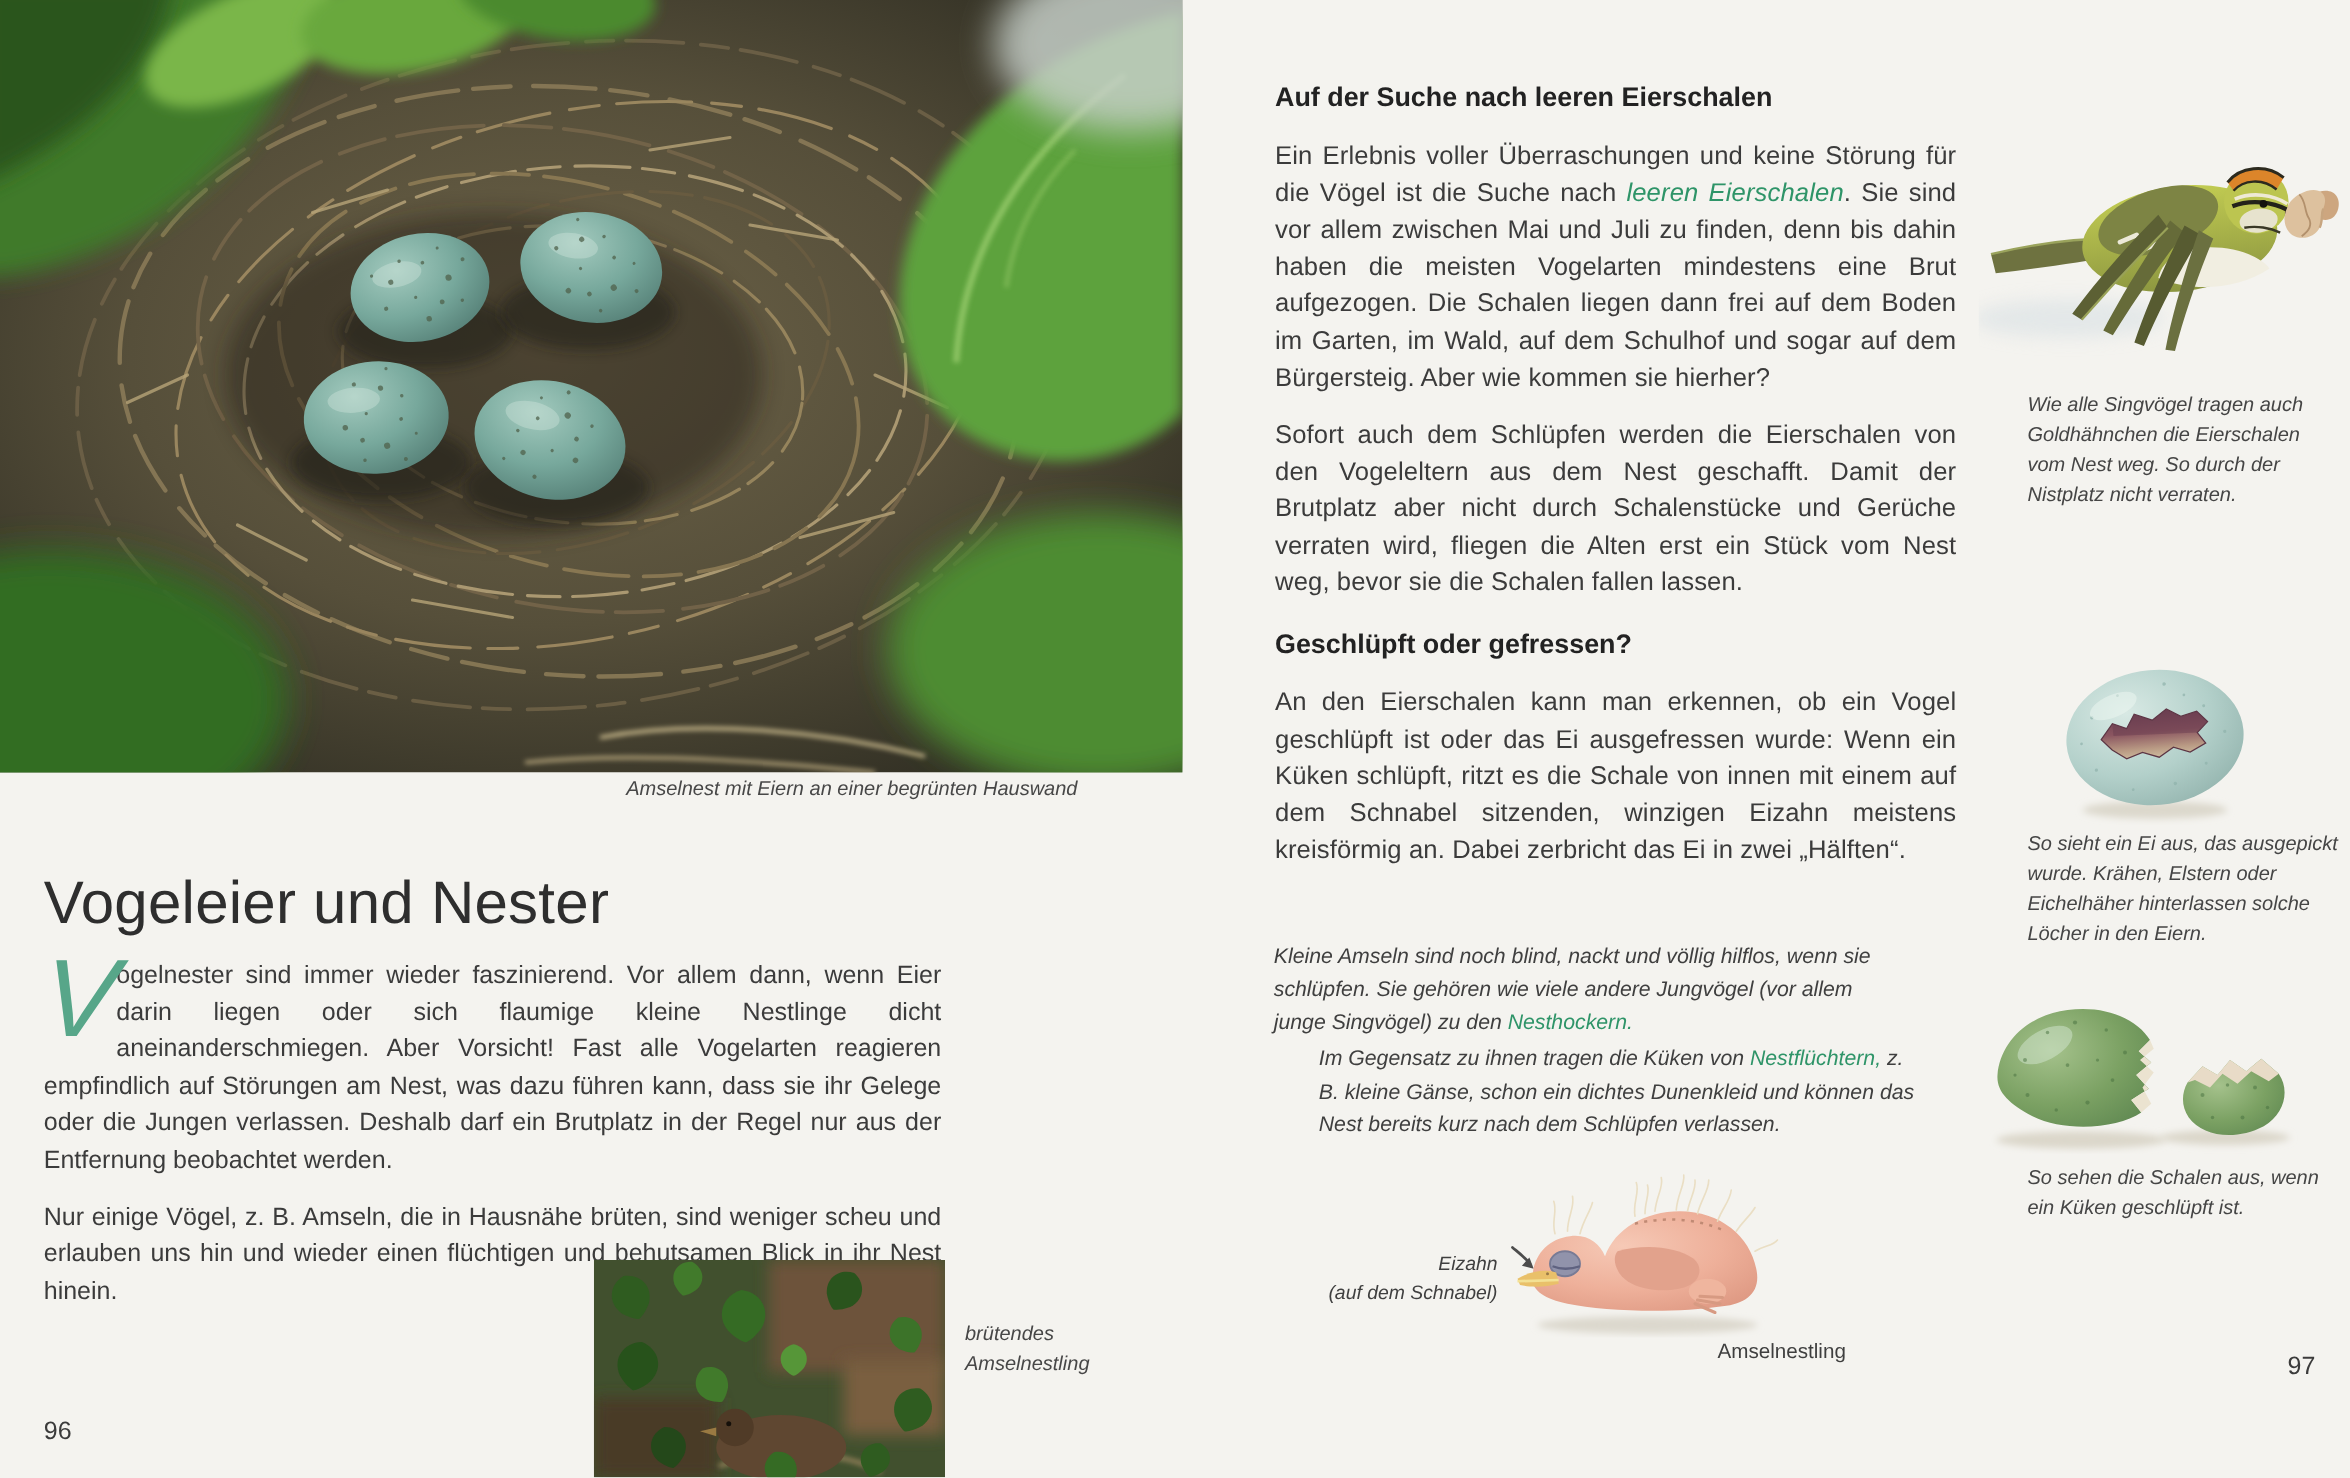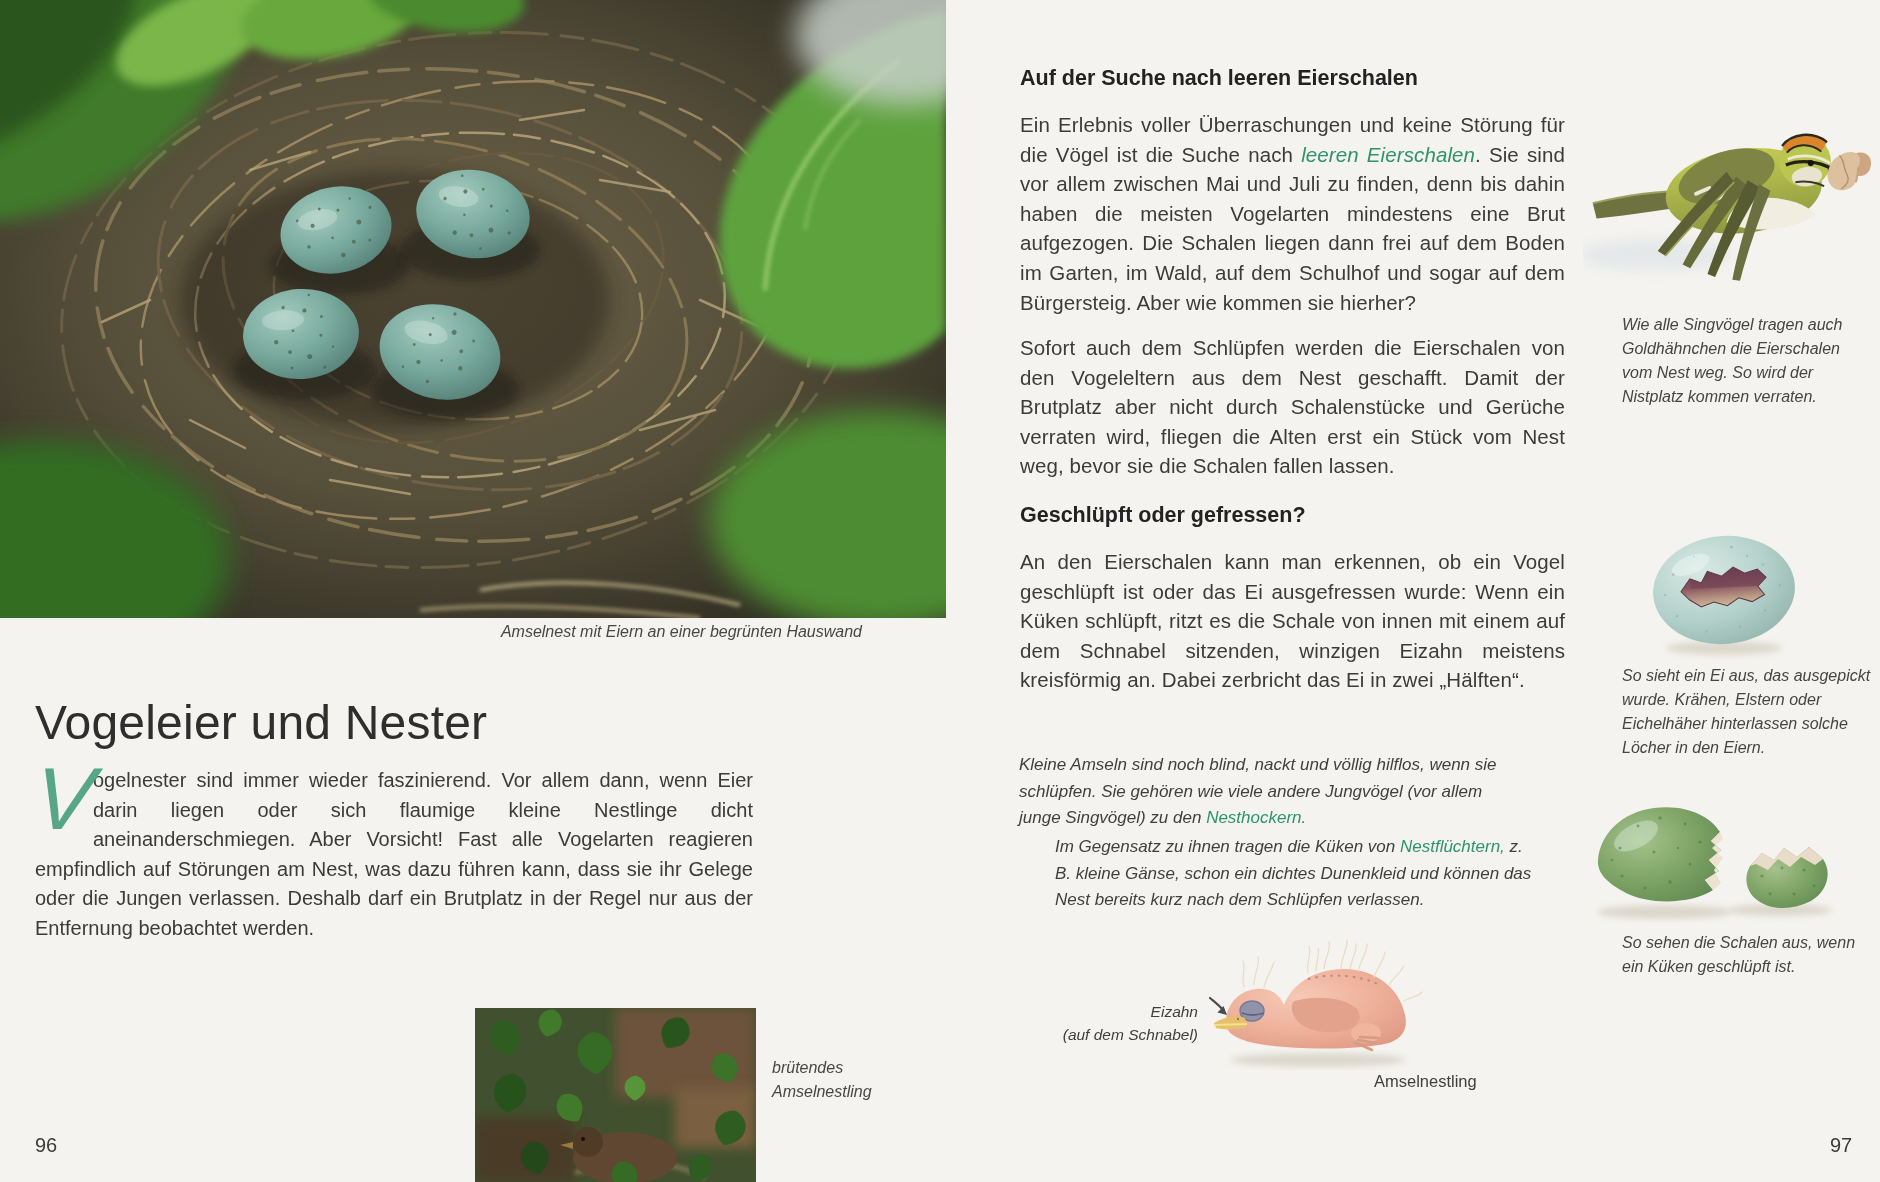--- a/index.html
+++ b/index.html
@@ -42,21 +42,21 @@
     margin: 3px 8px 0 0;
     transform: skewX(-5deg);
   }
   .bottom-photo { left: 475px; top: 1008px; width: 281px; height: 174px; overflow: hidden; }
   .bottom-photo-caption {
     left: 772px; top: 1056px;
     font-style: italic; font-size: 16px; line-height: 24px; color: #474747;
   }
   .pagenum { font-size: 20px; color: #3b3b3b; }
   .pn-left  { left: 35px;  top: 1134px; }
-  .pn-right { left: 1830px; top: 1134px; }
+  .pn-right { left: 1830px; top: 1082px; }
 
   
   .rp-head { font-size: 21.5px; font-weight: bold; color: #222; margin: 0; }
   .h-s1 { left: 1020px; top: 66px; }
   .h-s2 { left: 1020px; top: 503px; }
   .rp {
     width: 545px; font-size: 20.5px; line-height: 29.6px;
     text-align: justify; letter-spacing: 0.1px;
   }
   .rp-1 { left: 1020px; top: 110px; }
@@ -210,20 +210,21 @@
     </figure>
 
     <div class="abs main-photo-caption">Amselnest mit Eiern an einer begrünten Hauswand</div>
 
     <h1 class="abs page-title">Vogeleier und Nester</h1>
 
     <div class="abs intro">
       <p>
         <span class="dropcap">V</span><span>ogelnester sind immer wieder faszinierend. Vor allem dann, wenn Eier darin liegen oder sich flaumige kleine Nestlinge dicht aneinanderschmiegen. Aber Vorsicht! Fast alle Vogelarten reagieren empfindlich auf Störungen am Nest, was dazu führen kann, dass sie ihr Gelege oder die Jungen verlassen. Deshalb darf ein Brutplatz in der Regel nur aus der Entfernung beobachtet werden.</span>
       </p>
+      <p>Nur einige Vögel, z. B. Amseln, die in Hausnähe brüten, sind weniger scheu und erlauben uns hin und wieder einen flüchtigen und behutsamen Blick in ihr Nest hinein.</p>
     </div>
 
     <figure class="abs bottom-photo">
       <svg class="block" viewBox="0 0 281 174" preserveAspectRatio="none">
         <defs>
           <filter id="bp-b6" x="-60%" y="-60%" width="220%" height="220%">
               <feGaussianBlur stdDeviation="6"></feGaussianBlur>
             </filter>
           <filter id="bp-b2" x="-60%" y="-60%" width="220%" height="220%">
               <feGaussianBlur stdDeviation="2"></feGaussianBlur>
@@ -390,21 +391,21 @@
 
         <path d="M256,72 L282,82 L256,80 Z" fill="#38321f"></path>
 
         <path d="M284,56 C296,52 304,60 300,72 C297,80 288,82 282,76 C278,70 278,61 284,56 Z" fill="#cda67f"></path>
         <path d="M268,58 C282,50 294,56 288,70 C286,75 288,80 285,86 C281,94 270,97 262,92 C255,87 254,77 258,69 C260,64 263,61 268,58 Z" fill="#ddc19e"></path>
         <path d="M268,58 C274,64 272,72 276,78 C279,84 276,89 270,93" stroke="#b2906c" stroke-width="1.5" fill="none"></path>
         <path d="M288,70 C286,75 288,80 285,86" stroke="#c7a57f" stroke-width="2" fill="none"></path>
       </svg>
     </figure>
 
-    <div class="abs sb-cap sb-cap-1">Wie alle Singvögel tragen auch Goldhähnchen die Eierschalen vom Nest weg. So wird der Nistplatz kommen verraten.</div>
+    <div class="abs sb-cap sb-cap-1">Wie alle Singvögel tragen auch Goldhähnchen die Eierschalen vom Nest weg. So durch der Nistplatz nicht verraten.</div>
 
     <figure class="abs sb-ill-egg">
       <svg class="block" viewBox="0 0 158 132" preserveAspectRatio="xMidYMid meet">
         <defs>
           <radialGradient id="pe-g" cx="35%" cy="30%" r="85%">
             <stop offset="0%" stop-color="#d8e9e4"></stop>
             <stop offset="55%" stop-color="#b3d0ca"></stop>
             <stop offset="100%" stop-color="#8fb0aa"></stop>
           </radialGradient>
           <linearGradient id="pe-h" x1="0" y1="0" x2="0" y2="1">

